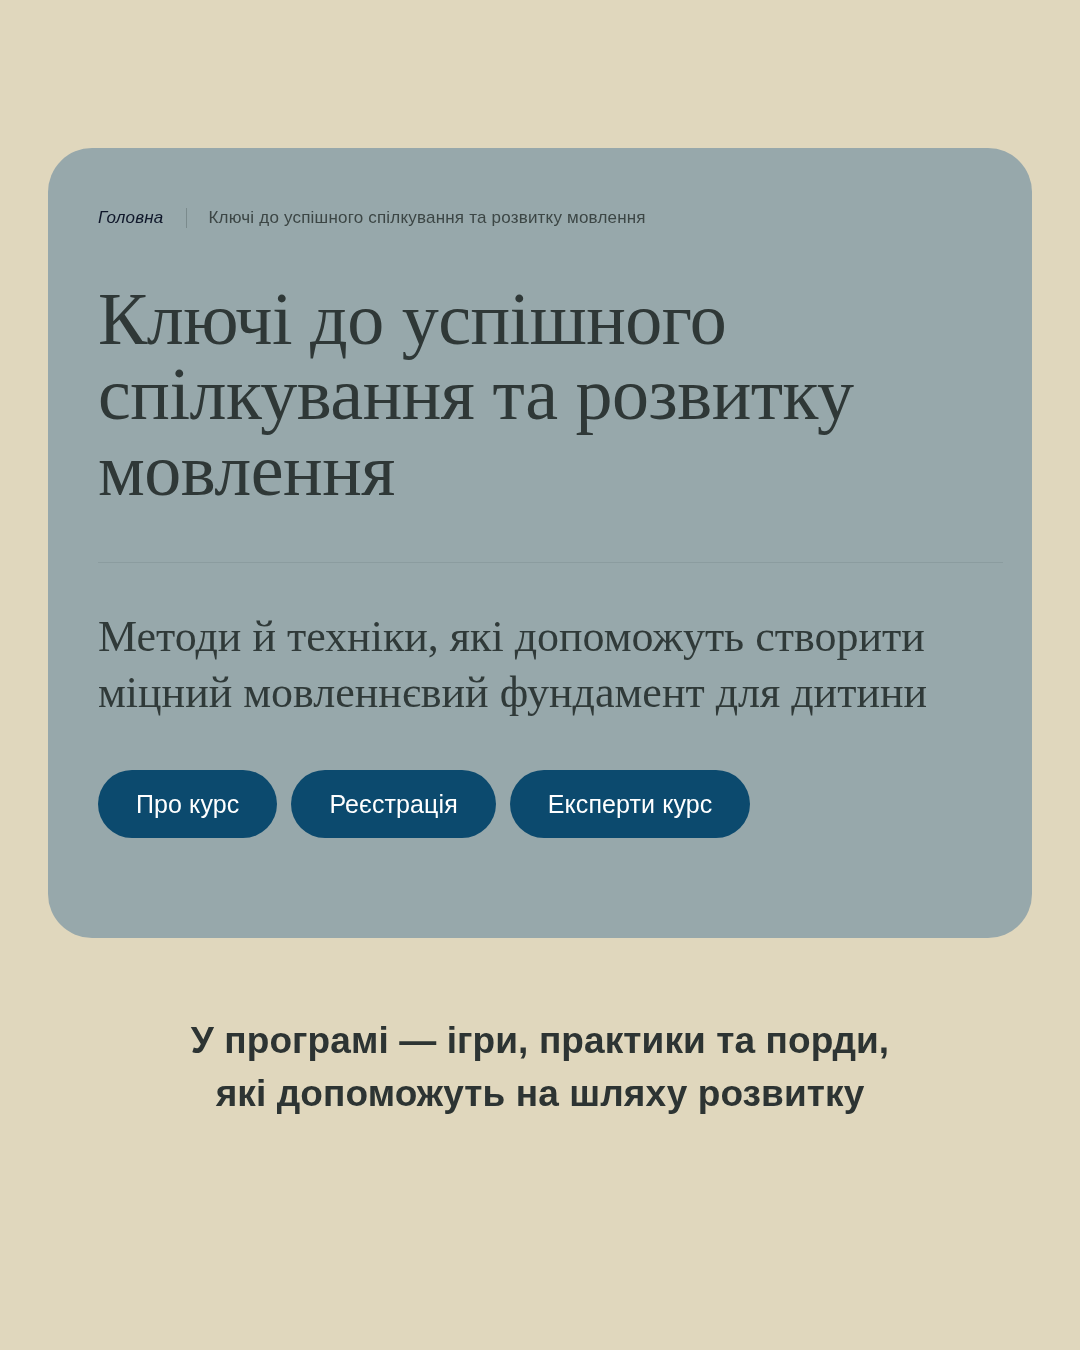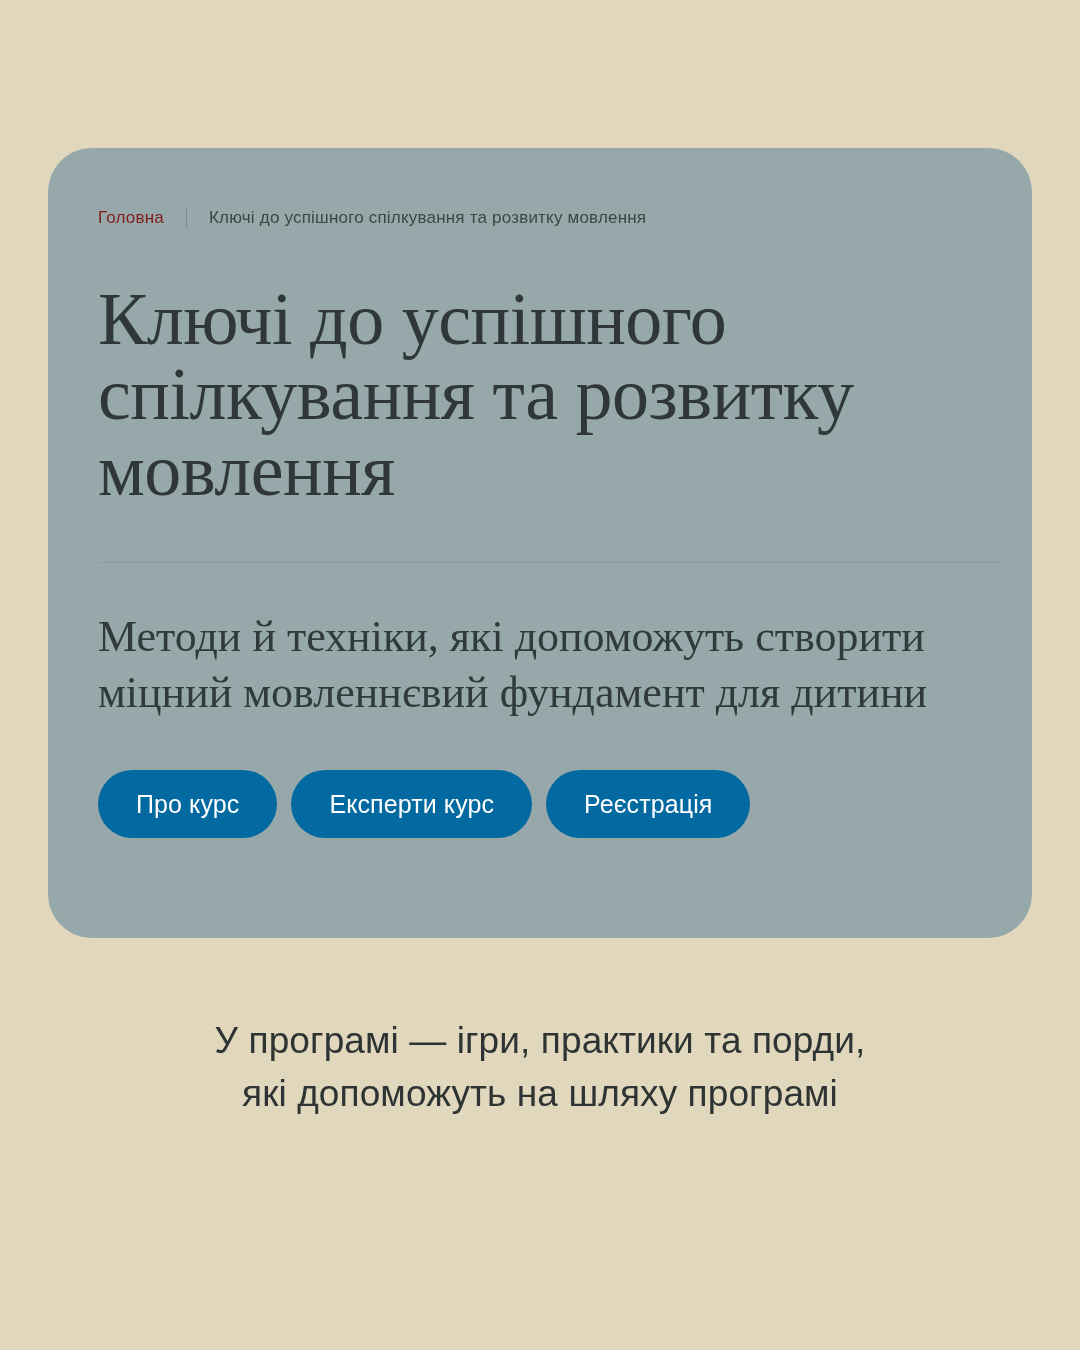--- a/index.html
+++ b/index.html
@@ -37,21 +37,22 @@
   
   .breadcrumb {
     display: flex;
     align-items: center;
     font-size: 17px;
     color: #45504f;
     letter-spacing: 0.2px;
     height: 24px;
   }
   .breadcrumb-home {
-    color: #7f1d1d;
+    color: #0f172a;
+    font-style: italic;
   }
   .breadcrumb-sep {
     width: 1px;
     height: 20px;
     background: #7b8b8d;
     margin: 0 22px;
     display: inline-block;
   }
   .breadcrumb-current {
     color: #3c4645;
@@ -88,21 +89,21 @@
   }
 
   
   .btn-row {
     margin-top: 50px;
     display: flex;
     align-items: center;
     gap: 14px;
   }
   .btn {
-    background: #0369a1;
+    background: #0c4a6e;
     color: #ffffff;
     border: none;
     border-radius: 36px;
     height: 68px;
     padding: 0 38px;
     font-family: "Liberation Sans", sans-serif;
     font-size: 25px;
     letter-spacing: 0.1px;
     cursor: pointer;
     display: inline-flex;
@@ -119,20 +120,21 @@
     width: 1080px;
     text-align: center;
     font-family: "Liberation Sans", sans-serif;
     font-size: 37px;
     line-height: 1.42;
     color: #2d3433;
     letter-spacing: 0.1px;
   }
   .caption-line {
     display: block;
+    font-weight: bold;
   }
 </style>
 </head>
 <body>
 
 <div class="page">
 
   <div class="card">
 
     <div class="breadcrumb">
@@ -142,24 +144,24 @@
     </div>
 
     <h1 class="title">Ключі до успішного спілкування та розвитку мовлення</h1>
 
     <div class="divider"></div>
 
     <p class="subtitle">Методи й техніки, які допоможуть створити міцний мовленнєвий фундамент для дитини</p>
 
     <div class="btn-row">
       <button class="btn">Про курс</button>
+      <button class="btn">Реєстрація</button>
       <button class="btn">Експерти курс</button>
-      <button class="btn">Реєстрація</button>
     </div>
 
   </div>
 
   <div class="caption">
     <span class="caption-line">У програмі — ігри, практики та порди,</span>
-    <span class="caption-line">які допоможуть на шляху програмі</span>
+    <span class="caption-line">які допоможуть на шляху розвитку</span>
   </div>
 
 </div>
 
 </body></html>

